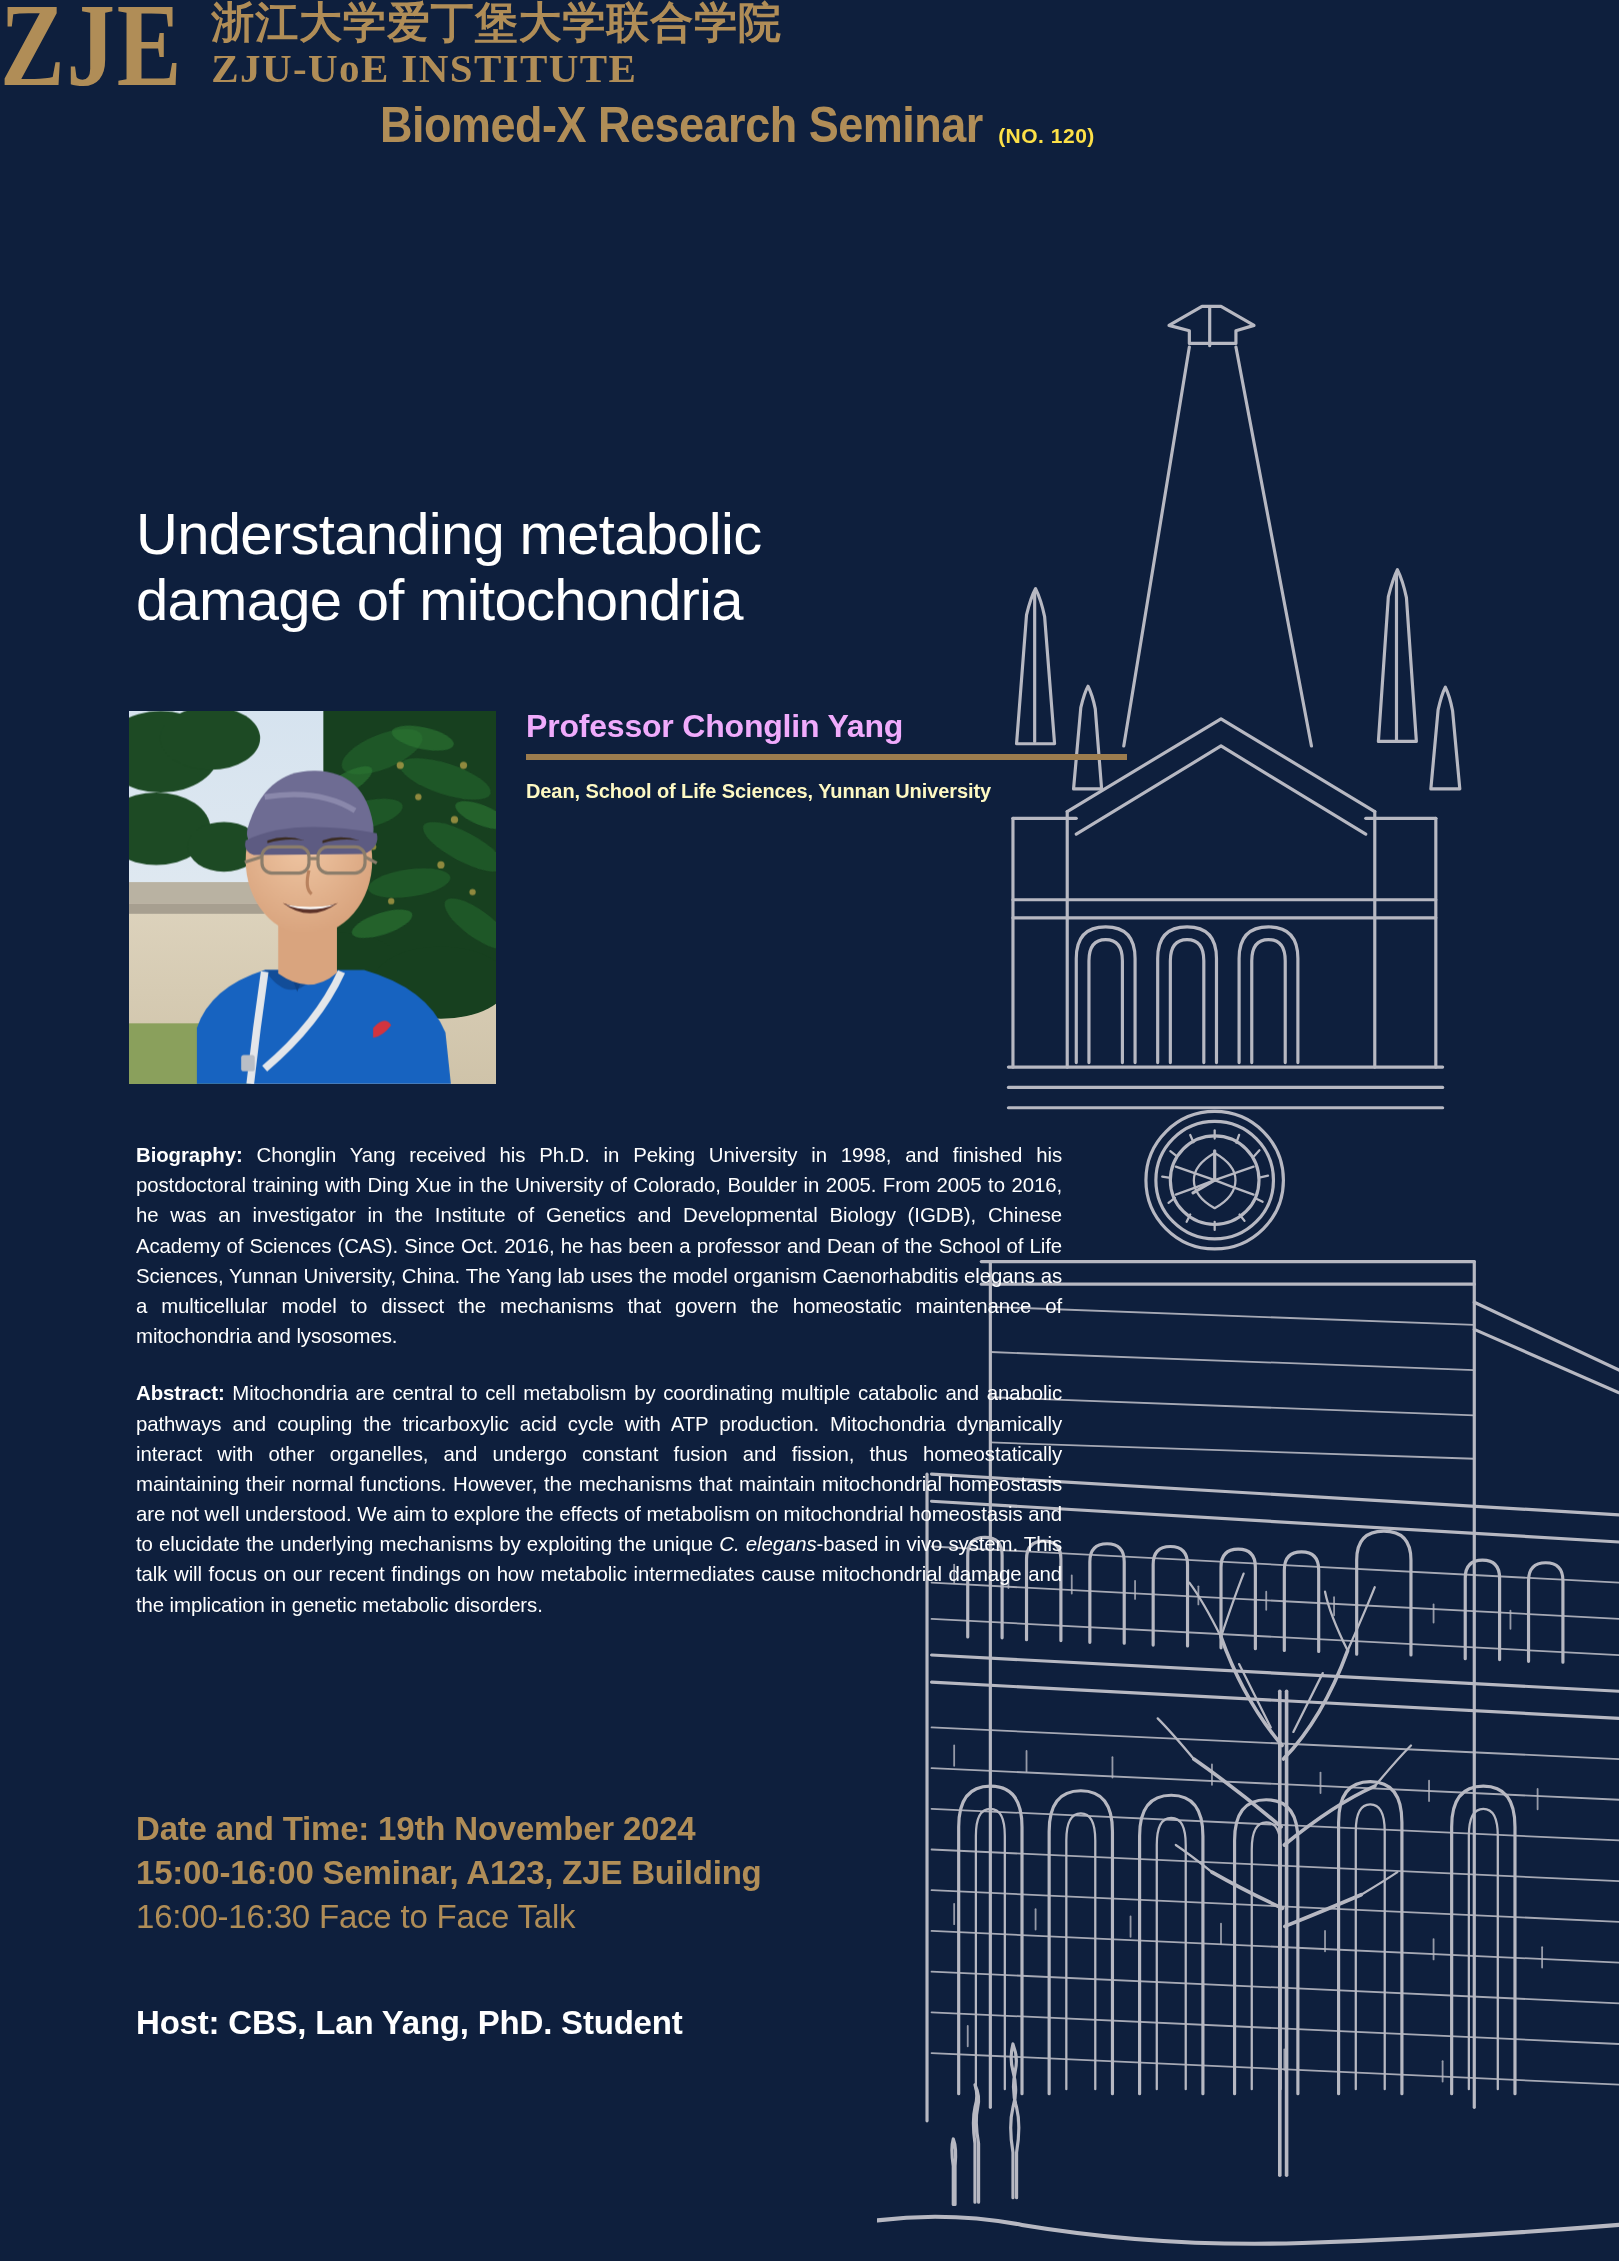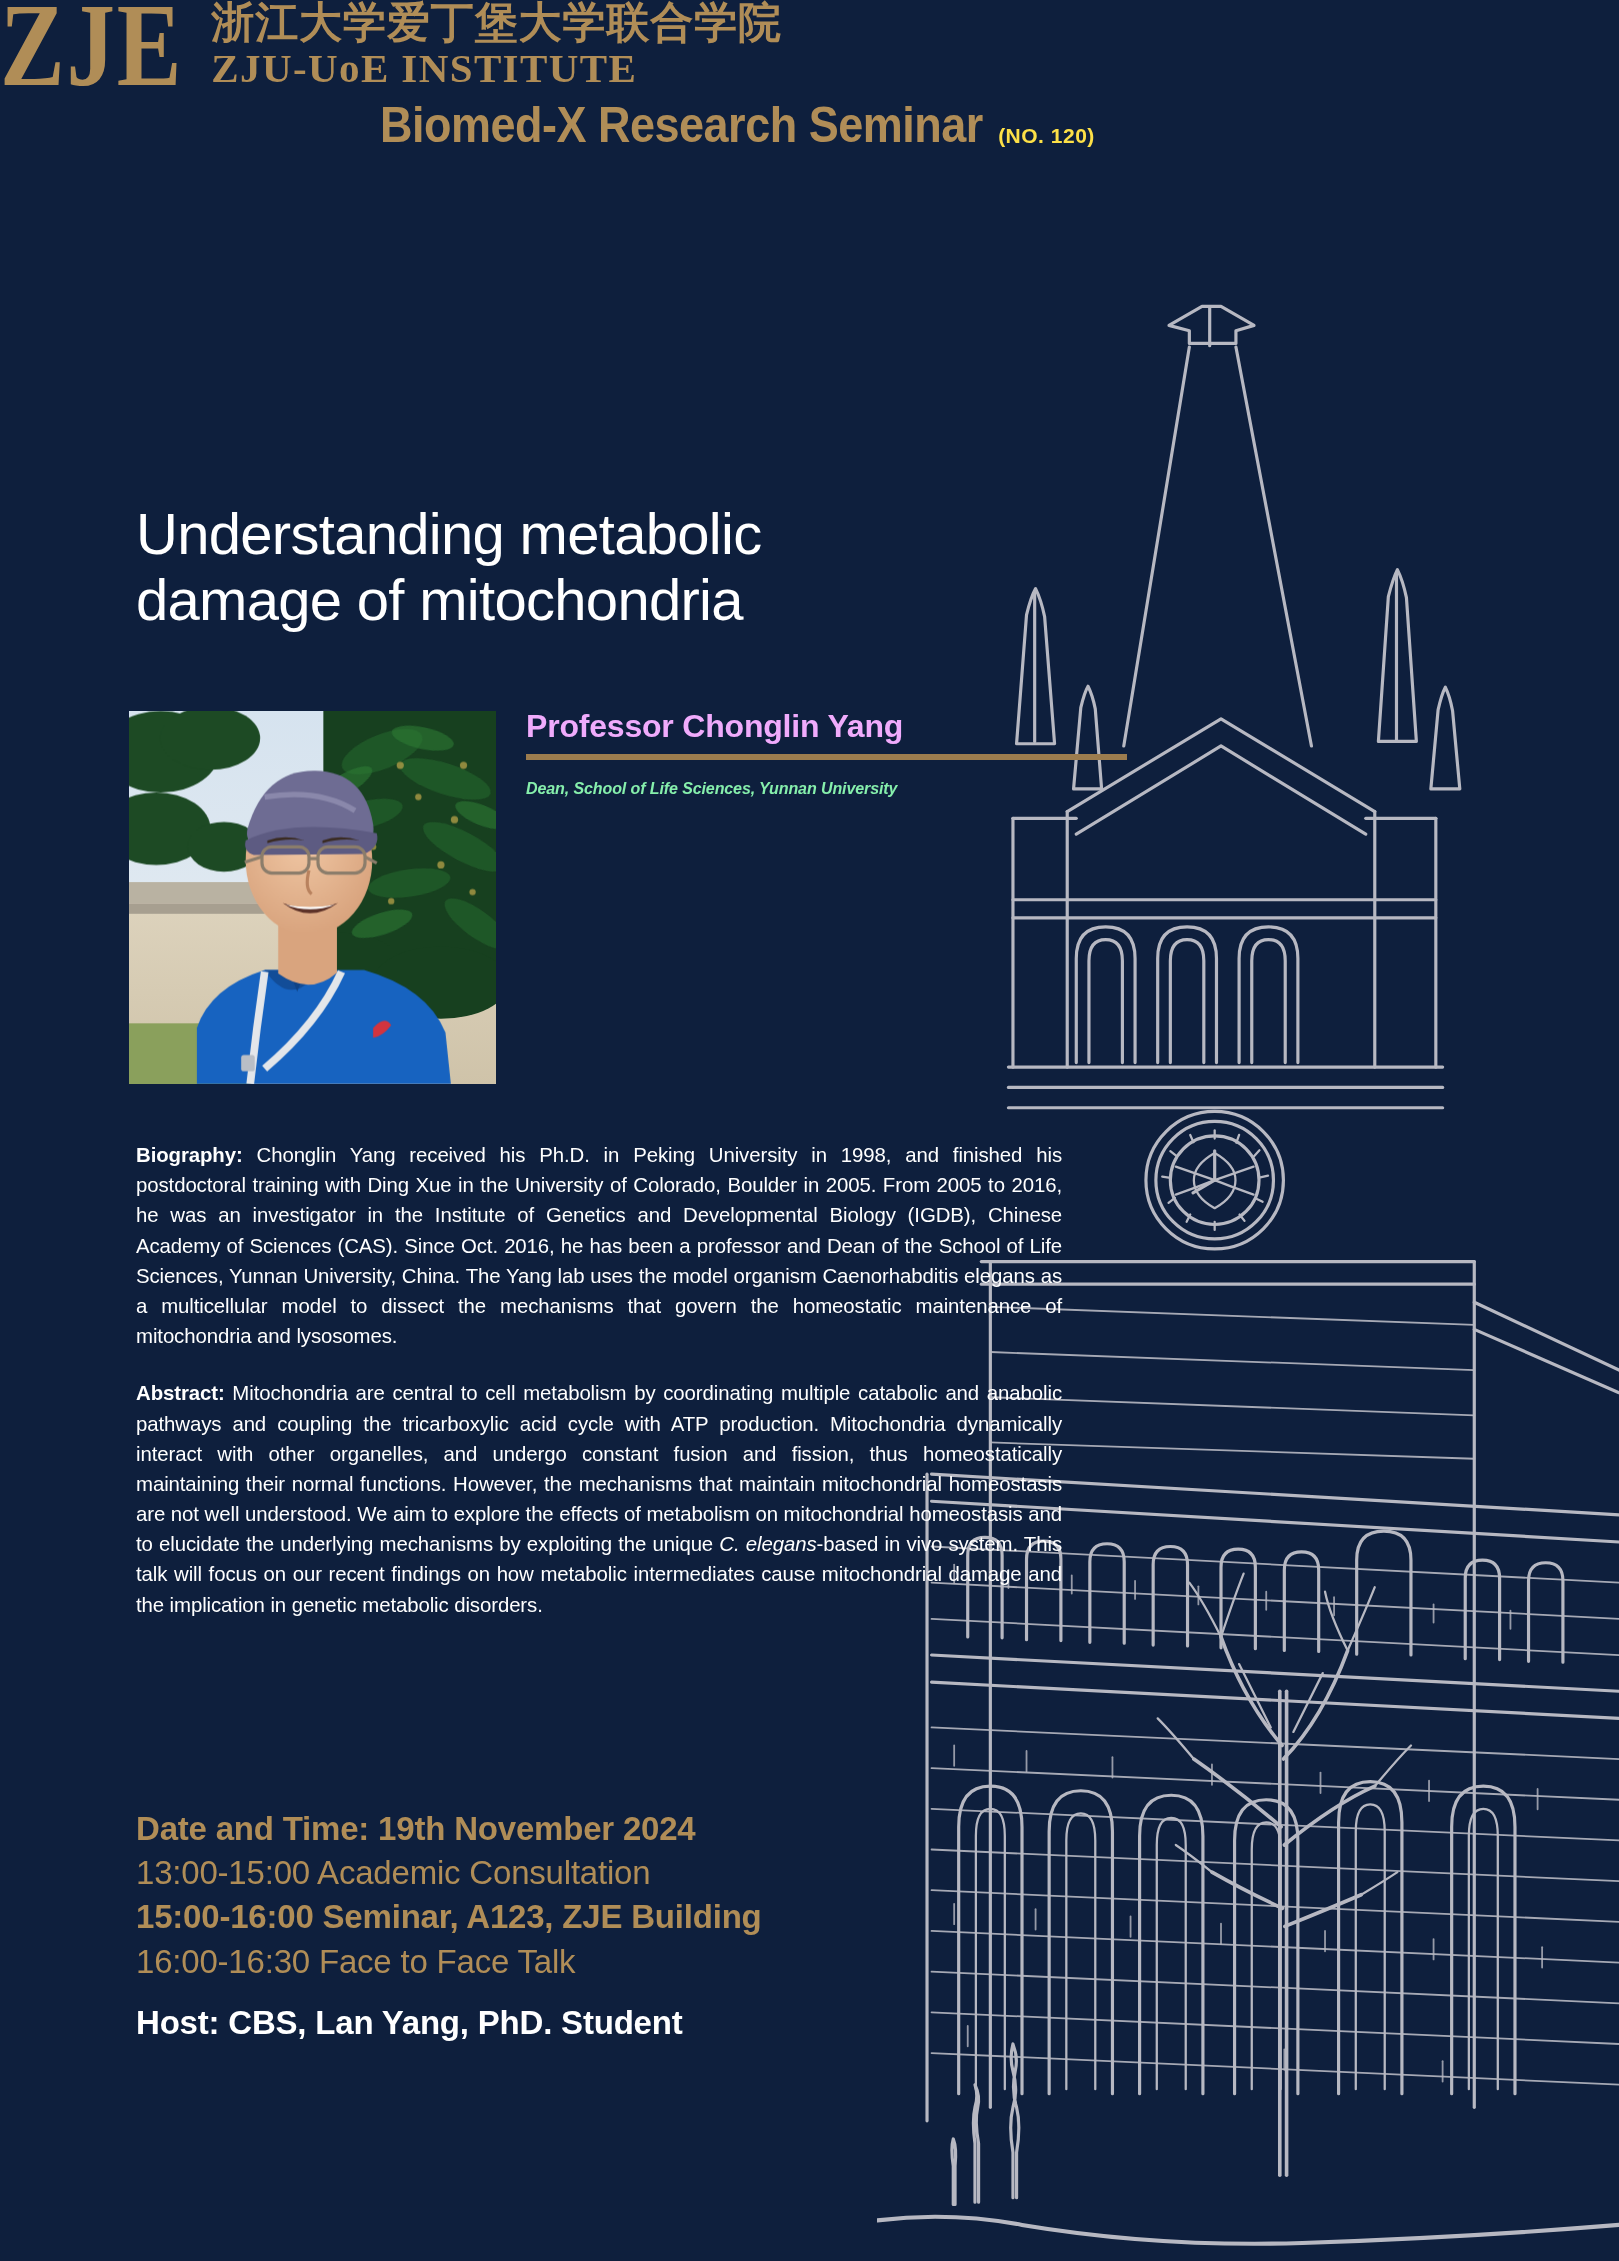--- a/index.html
+++ b/index.html
@@ -85,23 +85,22 @@
   .speaker-name{
     font-size:32px;font-weight:700;color:#f0abfc;
     letter-spacing:-0.2px;line-height:1.1;
   }
   .speaker-rule{
     width:601px;height:6.3px;background:#9C7C4E;
     margin-top:10px;
   }
   .speaker-aff{
     margin-top:20px;
-    font-size:16px;font-weight:700;color:#86efac;
+    font-size:20px;font-weight:700;color:#fef9c3;
     letter-spacing:-0.1px;
-    font-style:italic;
   }
 
   
   .bodytext{
     position:absolute;left:136px;top:1140px;
     width:926px;
     color:#FFFFFF;font-size:20.4px;line-height:1.48;
     text-align:justify;
     letter-spacing:-0.1px;
   }
@@ -446,21 +445,20 @@
     <div class="speaker-aff">Dean, School of Life Sciences, Yunnan University</div>
   </div>
 
   <div class="bodytext">
     <p><span class="lead">Biography:</span><span> Chonglin Yang received his Ph.D. in Peking University in 1998, and finished his postdoctoral training with Ding Xue in the University of Colorado, Boulder in 2005. From 2005 to 2016, he was an investigator in the Institute of Genetics and Developmental Biology (IGDB), Chinese Academy of Sciences (CAS). Since Oct. 2016, he has been a professor and Dean of the School of Life Sciences, Yunnan University, China. The Yang lab uses the model organism Caenorhabditis elegans as a multicellular model to dissect the mechanisms that govern the homeostatic maintenance of mitochondria and lysosomes.</span></p>
     <p><span class="lead">Abstract:</span><span> Mitochondria are central to cell metabolism by coordinating multiple catabolic and anabolic pathways and coupling the tricarboxylic acid cycle with ATP production. Mitochondria dynamically interact with other organelles, and undergo constant fusion and fission, thus homeostatically maintaining their normal functions. However, the mechanisms that maintain mitochondrial homeostasis are not well understood. We aim to explore the effects of metabolism on mitochondrial homeostasis and to elucidate the underlying mechanisms by exploiting the unique </span><em>C. elegans</em><span>-based in vivo system. This talk will focus on our recent findings on how metabolic intermediates cause mitochondrial damage and the implication in genetic metabolic disorders.</span></p>
   </div>
 
   <div class="schedule">
     <div class="sched-line bold">Date and Time: 19th November 2024</div>
-    <div class="sched-line">13:00-15:00 Academic Consultation</div>
     <div class="sched-line bold">15:00-16:00 Seminar, A123, ZJE Building</div>
     <div class="sched-line">16:00-16:30 Face to Face Talk</div>
   </div>
 
   <div class="host">Host: CBS, Lan Yang, PhD. Student</div>
 
 </div>
 
 
 </body></html>

